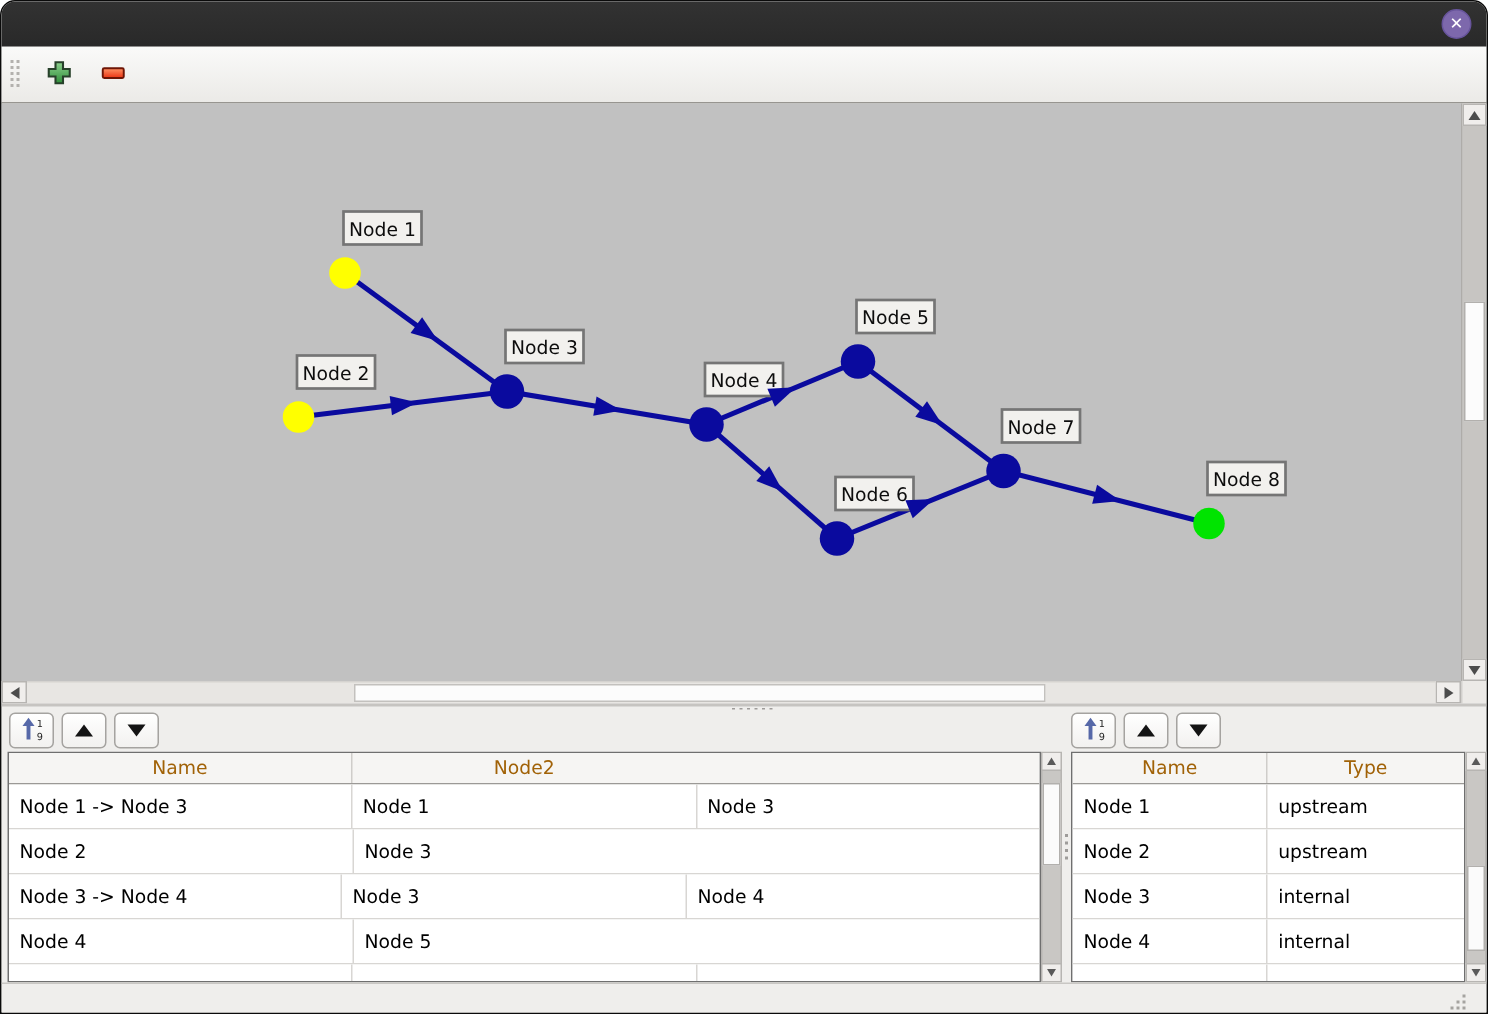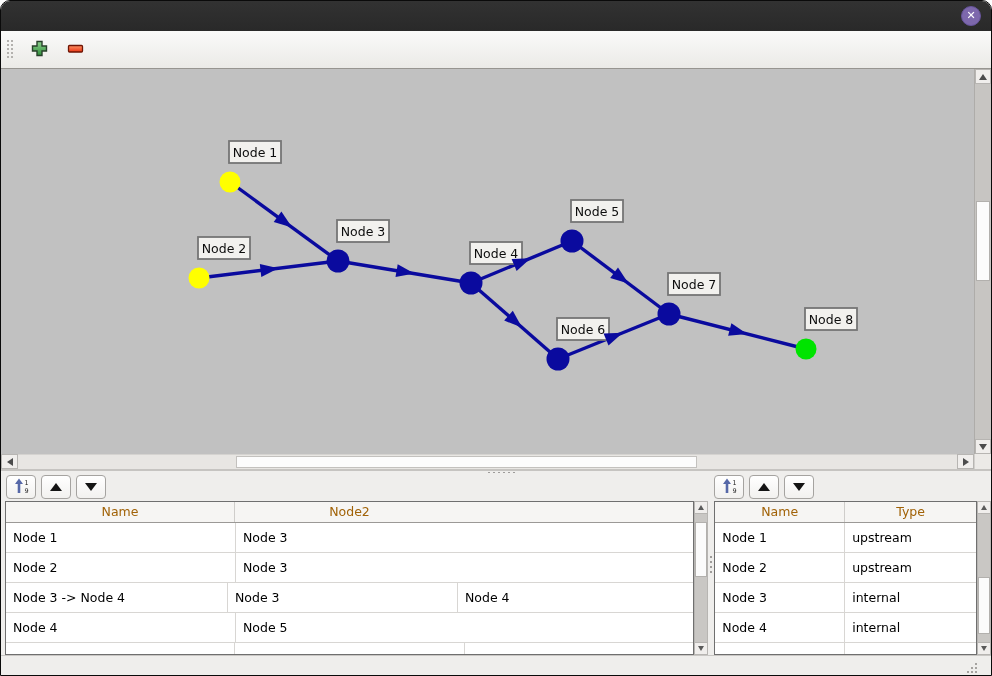--- a/index.html
+++ b/index.html
@@ -321,20 +321,21 @@
     </div>
   </div>
 
   <div class="tables-row">
     <div class="table-frame left" id="branches-table">
         <div class="thead">
           <div class="th" style="width: 229px;">Name</div>
           <div class="th" style="width: 229px;">Node2</div>
         </div>
         <div class="tr">
+          <div class="td" style="width: 229px;">Node 1 -&gt; Node 3</div>
           <div class="td" style="width: 230px;">Node 1</div>
           <div class="td" style="width: 229px;">Node 3</div>
         </div>
         <div class="tr">
           <div class="td" style="width: 230px;">Node 2</div>
           <div class="td" style="width: 229px;">Node 3</div>
         </div>
         <div class="tr">
           <div class="td" style="width: 222px;">Node 3 -&gt; Node 4</div>
           <div class="td" style="width: 230px;">Node 3</div>

